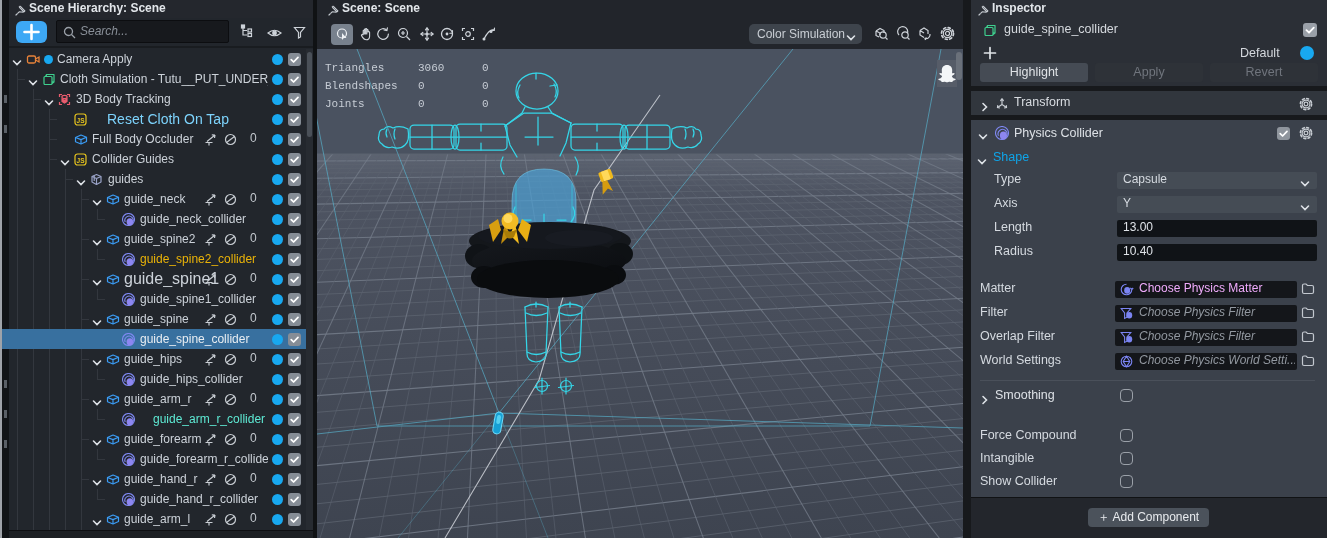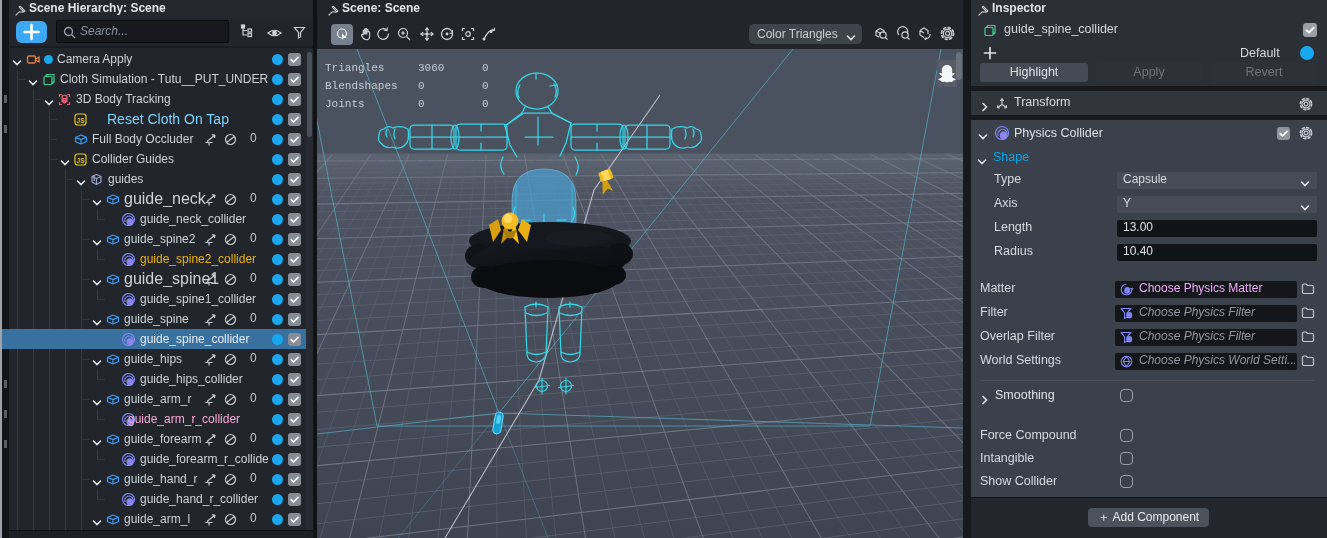--- a/index.html
+++ b/index.html
@@ -196,21 +196,21 @@
   </svg>
 <div style="position:absolute;left:92px;top:194px"><svg width="10" height="10" viewBox="0 0 10 10" style="">
       <path d="M1.5,3 L5,6.5 L8.5,3" stroke="#dde1e6" stroke-width="1.6" fill="none" stroke-linecap="round"></path>
     </svg></div>
 <div style="position:absolute;left:106px;top:192px"><svg width="14" height="13" viewBox="0 0 14 13" style="">
       <g stroke="#3b9cf5" stroke-width="1.2" fill="none" stroke-linejoin="round">
         <path d="M1.5,4.5 L7,2 L12.5,4.2 L12.5,8.5 L7,11 L1.5,8.8 Z"></path>
         <path d="M1.5,4.5 L7,6.6 L12.5,4.2 M7,6.6 L7,11"></path>
       </g>
     </svg></div>
-<div style="position:absolute;left:124px;top:191px;width:144px;height:16px;overflow:hidden;font-size:16px;line-height:16px;color:#ccd2d9;white-space:nowrap">guide_neck</div>
+<div style="position:absolute;left:124px;top:191px;width:144px;height:16px;overflow:hidden;font-size:12px;line-height:16px;color:#ccd2d9;white-space:nowrap">guide_neck</div>
 <div style="position:absolute;left:204px;top:192px"><svg width="14" height="13" viewBox="0 0 14 13" style="">
       <g stroke="#c9ced4" stroke-width="1.2" fill="none">
         <path d="M3,8.5 L11,2 M11,2 L7.8,1.8 M11,2 L10.5,5"></path>
         <path d="M1.5,9.5 L8.5,9.5 M5,9.5 L5,12.5"></path>
       </g>
     </svg></div>
 <div style="position:absolute;left:224px;top:192px"><svg width="13" height="13" viewBox="0 0 13 13" style="">
       <g stroke="#c9ced4" stroke-width="1.2" fill="none">
         <circle cx="6.5" cy="6.5" r="5"></circle>
         <path d="M2.5,9.5 L10.5,3.5"></path>
@@ -416,21 +416,21 @@
 <div style="position:absolute;left:271.5px;top:393.5px;width:11.0px;height:11.0px;border-radius:50%;background:#18a8f0"></div>
 <div style="position:absolute;left:288px;top:392.5px;width:13px;height:13px;background:#868d96;border-radius:3px"></div>
 <svg width="13" height="13" viewBox="0 0 13 13" style="position:absolute;left:288px;top:392.5px">
     <path d="M3.2,6.6 L5.6,9 L10,4.3" stroke="#fff" stroke-width="1.7" fill="none" stroke-linecap="round" stroke-linejoin="round"></path>
   </svg>
 <div style="position:absolute;left:122px;top:412px"><svg width="13" height="13" viewBox="0 0 13 13" style="">
       <circle cx="6.5" cy="6.5" r="6.0" fill="none" stroke="#7f88f2" stroke-width="1.1"></circle>
       <path d="M3.25,9.1 a4.16,4.16 0 1 1 7.15,0.65" stroke="#7f88f2" stroke-width="1.1" fill="none"></path>
       <ellipse cx="7.8" cy="8.84" rx="3.25" ry="3.6400000000000006" fill="#8d86f0"></ellipse>
     </svg></div>
-<div style="position:absolute;left:128px;top:411px;width:128px;height:16px;overflow:hidden;font-size:12px;line-height:16px;color:#f9a8d4;white-space:nowrap">guide_arm_r_collider</div>
+<div style="position:absolute;left:153px;top:411px;width:128px;height:16px;overflow:hidden;font-size:12px;line-height:16px;color:#5eead4;white-space:nowrap">guide_arm_r_collider</div>
 <div style="position:absolute;left:271.5px;top:413.5px;width:11.0px;height:11.0px;border-radius:50%;background:#18a8f0"></div>
 <div style="position:absolute;left:288px;top:412.5px;width:13px;height:13px;background:#868d96;border-radius:3px"></div>
 <svg width="13" height="13" viewBox="0 0 13 13" style="position:absolute;left:288px;top:412.5px">
     <path d="M3.2,6.6 L5.6,9 L10,4.3" stroke="#fff" stroke-width="1.7" fill="none" stroke-linecap="round" stroke-linejoin="round"></path>
   </svg>
 <div style="position:absolute;left:92px;top:434px"><svg width="10" height="10" viewBox="0 0 10 10" style="">
       <path d="M1.5,3 L5,6.5 L8.5,3" stroke="#dde1e6" stroke-width="1.6" fill="none" stroke-linecap="round"></path>
     </svg></div>
 <div style="position:absolute;left:106px;top:432px"><svg width="14" height="13" viewBox="0 0 14 13" style="">
       <g stroke="#3b9cf5" stroke-width="1.2" fill="none" stroke-linejoin="round">
@@ -595,21 +595,21 @@
     </svg></div>
 <div style="position:absolute;left:482px;top:27px"><svg width="14" height="14" viewBox="0 0 14 14" style="">
       <g stroke="#ced3d9" stroke-width="1.2" fill="none" stroke-linecap="round">
         <path d="M2,12 Q7,2 12,3"></path>
         <path d="M12.5,1 L12.2,3.4 L9.8,3.4"></path>
         <circle cx="2" cy="12" r="1.5" fill="#ced3d9" stroke="none"></circle>
         <circle cx="9" cy="4.6" r="1.5" fill="#ced3d9" stroke="none"></circle>
       </g>
     </svg></div>
 <div style="position:absolute;left:749px;top:24px;width:113px;height:20px;background:#3e444c;border-radius:5px"></div>
-<div style="position:absolute;left:757px;top:27px;font-size:12px;color:#c9ced4">Color Triangles</div>
+<div style="position:absolute;left:757px;top:27px;font-size:12px;color:#c9ced4">Color Simulation</div>
 <div style="position:absolute;left:846px;top:29px"><svg width="10" height="10" viewBox="0 0 10 10" style="">
       <path d="M1.5,3 L5,6.5 L8.5,3" stroke="#dde1e6" stroke-width="1.6" fill="none" stroke-linecap="round"></path>
     </svg></div>
 <div style="position:absolute;left:874px;top:26px"><svg width="15" height="15" viewBox="0 0 15 15" style="">
       <g stroke="#ced3d9" stroke-width="1.2" fill="none">
         <path d="M2,5 L6,2.5 L10,4.5 L10,7 M2,5 L2,9.5 L5,11 M2,5 L6,7 L6,9"></path>
         <circle cx="9" cy="9" r="3.2"></circle>
         <path d="M11.3,11.3 L13.5,13.5"></path>
       </g>
     </svg></div>

